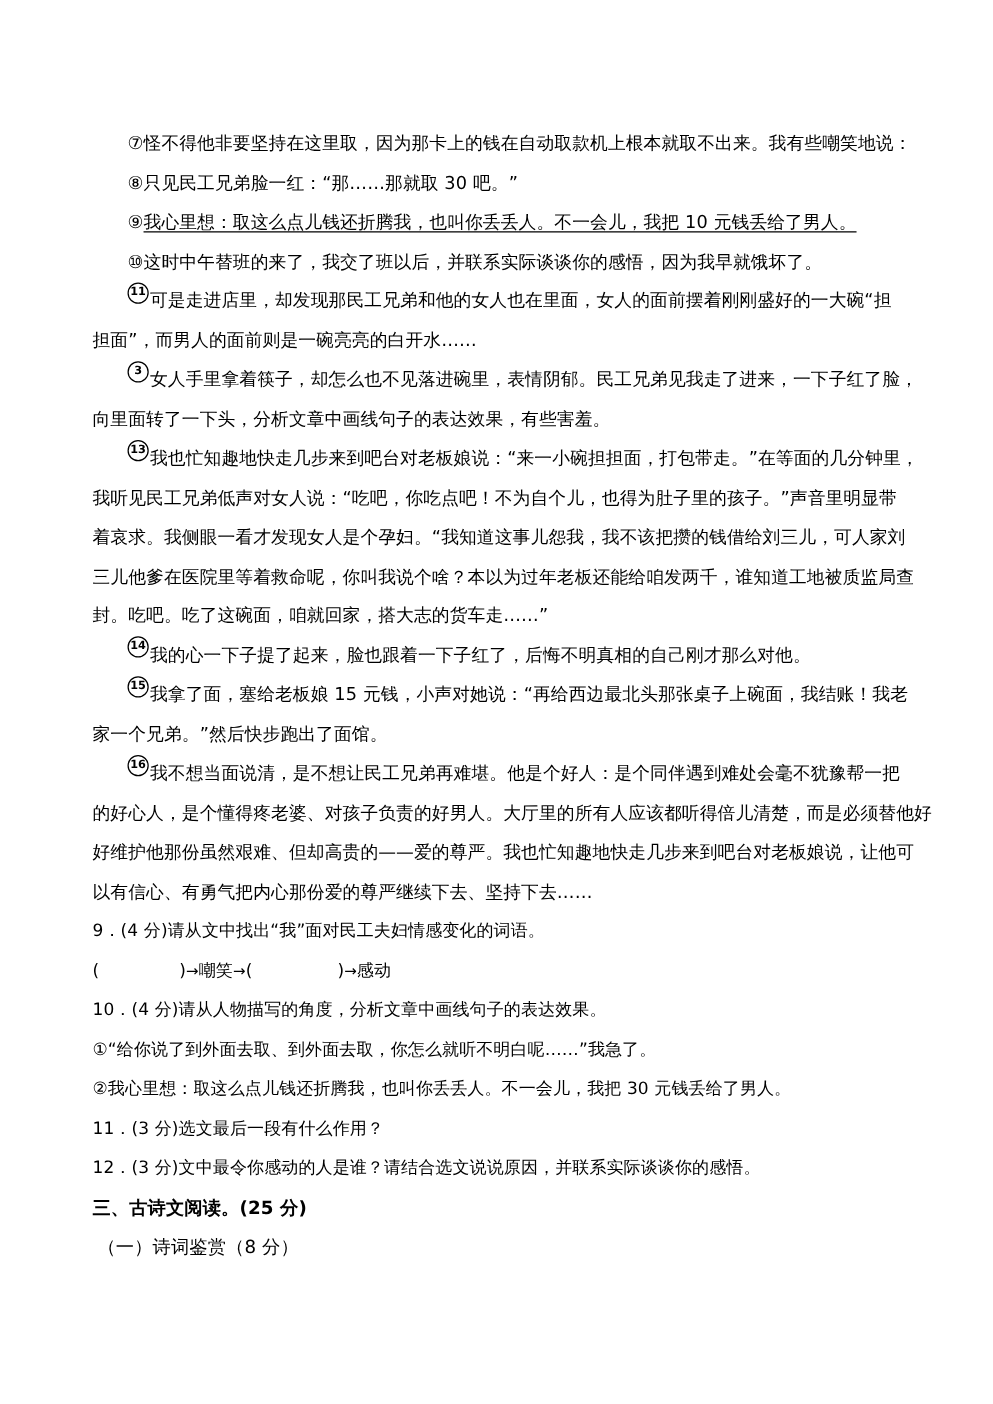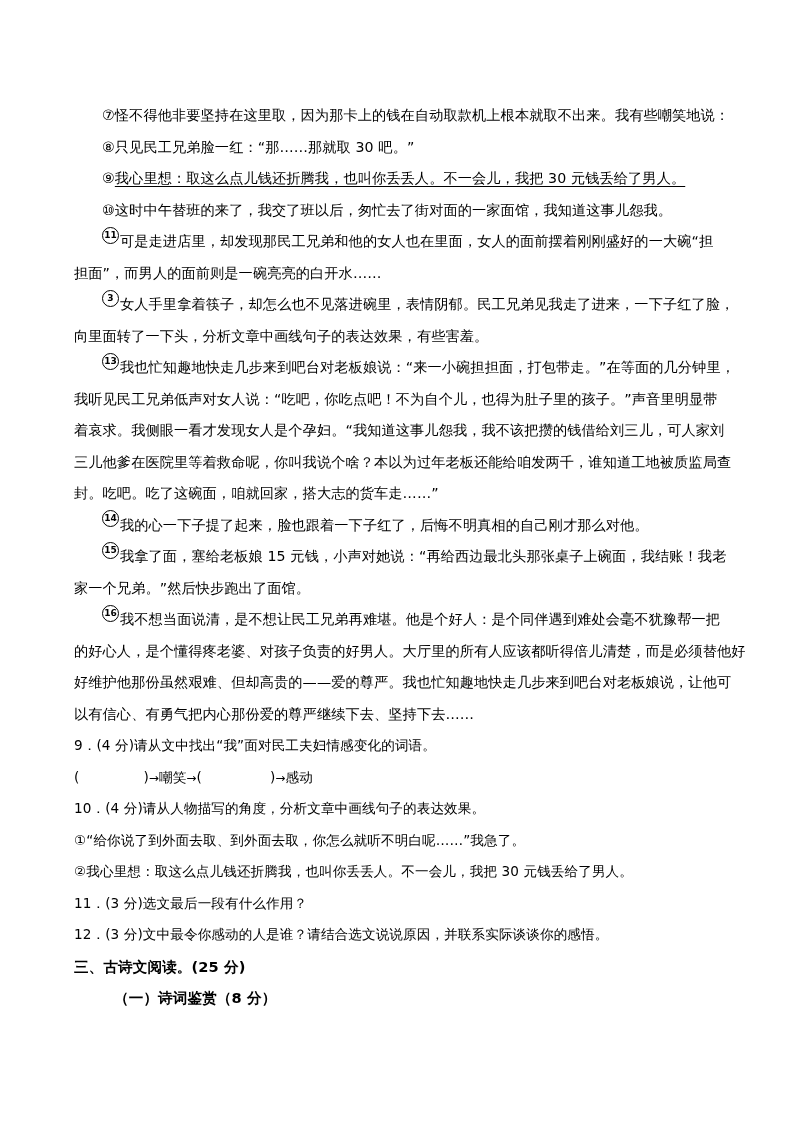--- a/index.html
+++ b/index.html
@@ -52,24 +52,23 @@
       text-underline-offset: 3px;
     }
     .q-line {
       font-size: 13.6px;
     }
     .section-title {
       font-weight: bold;
       font-size: 14.6px;
     }
     .sub-title {
-      font-weight: bold;
+      font-weight: normal;
       font-size: 14.6px;
       padding-left: 4px;
-      margin-left: 36px;
     }
     .blank {
       display: inline-block;
     }
     .arrow {
       font-size: 12px;
     }
   </style>
 </head>
 <body>
@@ -78,25 +77,25 @@
 
   <div class="line indent">
     <span>⑦</span><span>怪不得他非要坚持在这里取，因为那卡上的钱在自动取款机上根本就取不出来。我有些嘲笑地说：</span>
   </div>
 
   <div class="line indent">
     <span>⑧</span><span>只见民工兄弟脸一红：“那……那就取 30 吧。”</span>
   </div>
 
   <div class="line indent">
-    <span>⑨</span><span class="ul">我心里想：取这么点儿钱还折腾我，也叫你丢丢人。不一会儿，我把 30 元钱丢给了男人。</span>
+    <span>⑨</span><span class="ul">我心里想：取这么点儿钱还折腾我，也叫你丢丢人。不一会儿，我把 10 元钱丢给了男人。</span>
   </div>
 
   <div class="line indent">
-    <span>⑩</span><span>这时中午替班的来了，我交了班以后，匆忙去了街对面的一家面馆，我知道这事儿怨我。</span>
+    <span>⑩</span><span>这时中午替班的来了，我交了班以后，并联系实际谈谈你的感悟，因为我早就饿坏了。</span>
   </div>
 
   <div class="line indent">
     <span class="circ">11</span><span>可是走进店里，却发现那民工兄弟和他的女人也在里面，女人的面前摆着刚刚盛好的一大碗“担</span>
   </div>
   <div class="line">担面”，而男人的面前则是一碗亮亮的白开水……</div>
 
   <div class="line indent">
     <span class="circ">3</span><span>女人手里拿着筷子，却怎么也不见落进碗里，表情阴郁。民工兄弟见我走了进来，一下子红了脸，</span>
   </div>

